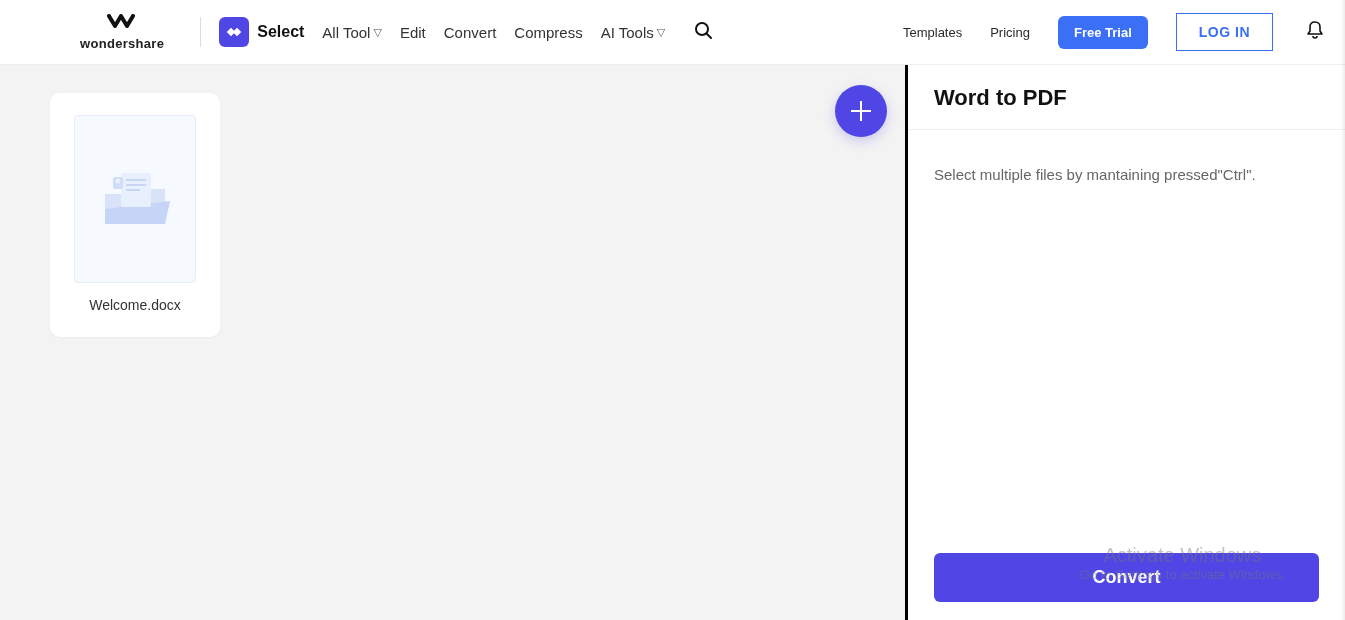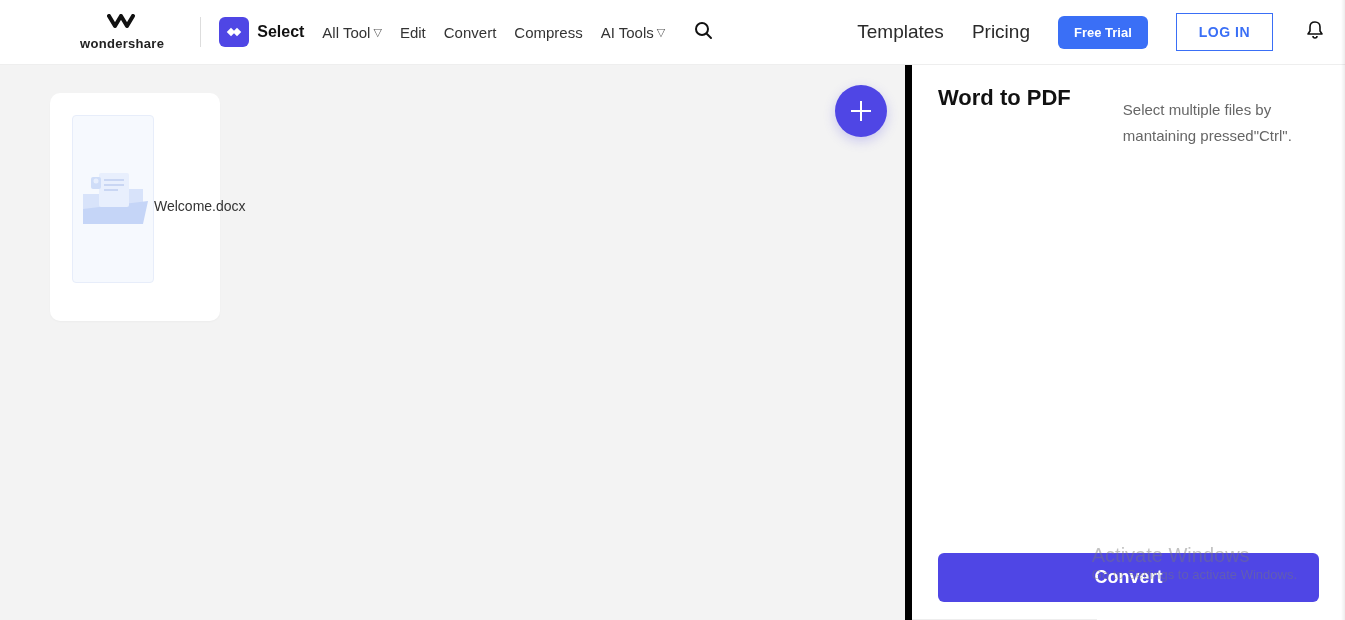--- a/index.html
+++ b/index.html
@@ -83,21 +83,21 @@
     display: flex;
     align-items: center;
   }
   .spacer { flex: 1; }
   .right-nav {
     display: flex;
     align-items: center;
     gap: 28px;
   }
   .right-link {
-    font-size: 19px;
+    font-size: 13px;
     color: #2a2a2a;
     cursor: pointer;
   }
   .btn-free-trial {
     background: #3A6FF6;
     color: #fff;
     font-size: 13px;
     font-weight: 600;
     padding: 9px 16px;
     border-radius: 6px;
@@ -135,21 +135,21 @@
     position: relative;
     padding: 28px 0 0 50px;
   }
   .file-card {
     width: 170px;
     background: #fff;
     border-radius: 10px;
     padding: 22px 22px 24px 22px;
     box-shadow: 0 1px 2px rgba(0,0,0,0.03);
     display: flex;
-    flex-direction: row;
+    flex-direction: column;
     align-items: center;
   }
   .file-thumb {
     width: 122px;
     height: 168px;
     background: #F6F9FE;
     border: 1px solid #E7EDFA;
     border-radius: 4px;
     display: flex;
     align-items: center;
@@ -176,22 +176,23 @@
     box-shadow: 0 4px 12px rgba(79,70,229,0.25);
   }
   .plus-h, .plus-v { position: absolute; background: #fff; }
   .plus-h { width: 20px; height: 1.5px; }
   .plus-v { width: 1.5px; height: 20px; }
 
   
   .side {
     width: 440px;
     background: #fff;
-    border-left: 7px solid #000000;
-    display: flex;
+    border-left: 3px solid #000000;
+    display: flex;
+    flex-direction: column;
     position: relative;
   }
   .side-header {
     padding: 20px 26px 18px 26px;
     border-bottom: 1px solid #eee;
   }
   .side-title {
     font-size: 22px;
     font-weight: 700;
     color: #111;
@@ -235,24 +236,24 @@
     text-align: center;
     padding: 14px 0;
     border-radius: 6px;
     cursor: pointer;
     border: none;
   }
 
   
   .watermark {
     position: absolute;
-    right: 48px;
+    right: 60px;
     bottom: 38px;
     color: rgba(120,120,120,0.45);
-    text-align: left;
+    text-align: center;
     pointer-events: none;
     z-index: 99;
     margin-left: 19px;
   }
   .watermark .wm1 { font-size: 20px; }
   .watermark .wm2 { font-size: 13px; }
 
   
   .scroll-edge {
     position: absolute;

